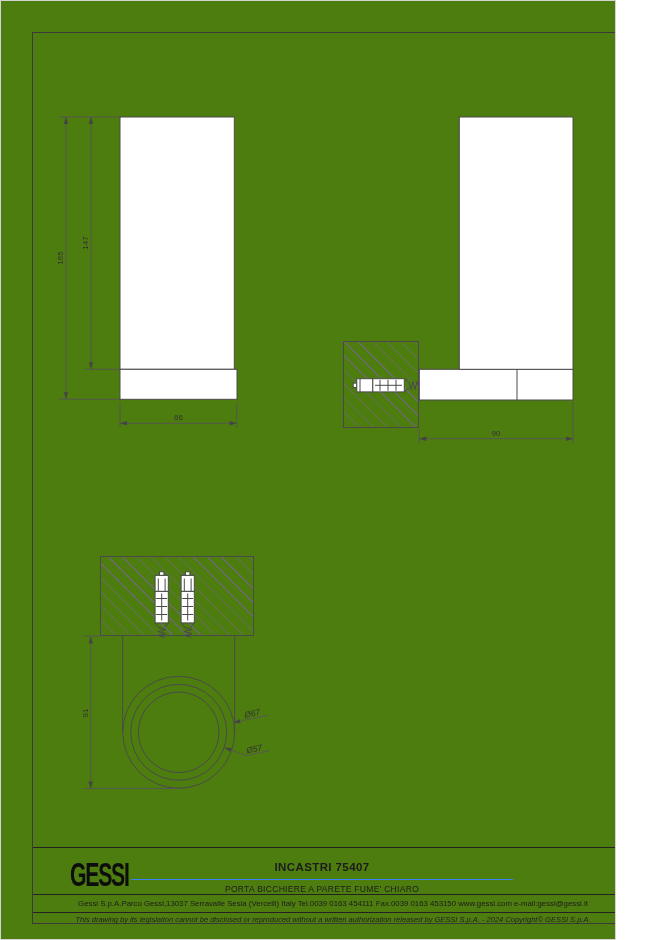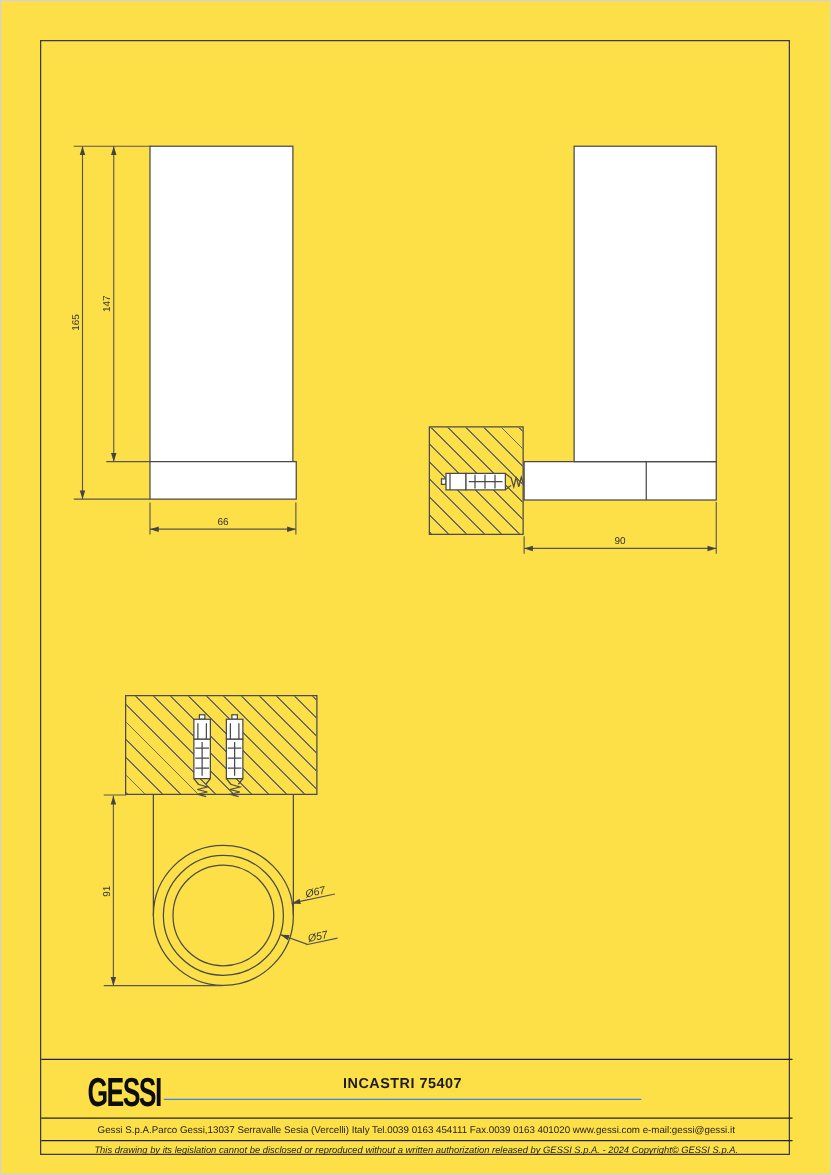--- a/index.html
+++ b/index.html
@@ -1,16 +1,16 @@
 <!DOCTYPE html>
 <html><head>
 <meta charset="utf-8">
 <style>
   html,body{margin:0;padding:0;background:#fff;}
-  .page{position:relative;width:665px;height:940px;background:#fde047;border:1px solid #d3d3d3;box-sizing:border-box;
+  .page{position:relative;width:616px;height:940px;background:#4d7c0f;border:1px solid #d3d3d3;box-sizing:border-box;
         font-family:"Liberation Sans",sans-serif;overflow:hidden;}
   .frame{position:absolute;left:31px;top:31px;width:600px;height:892px;border:1.5px solid #3a3a3a;box-sizing:border-box;}
   .hatch{position:absolute;border:1px solid #4a4a4a;box-sizing:border-box;
          background:repeating-linear-gradient(45deg,#6b6b6b 0px,#6b6b6b 1px,transparent 1px,transparent 10px);}
   .hatch-side{left:341.7px;top:340px;width:76.6px;height:86.7px;}
   .hatch-bottom{left:99.3px;top:555px;width:154px;height:80px;}
   svg.overlay{position:absolute;left:0;top:0;}
   svg.overlay text{font-family:"Liberation Sans",sans-serif;font-size:8px;fill:#333;}
   svg.overlay .dia{font-style:italic;font-size:8.5px;}
   .geom{stroke:#4a4a4a;stroke-width:1;fill:none;}
@@ -170,18 +170,19 @@
         <text class="dia" x="246" y="752.5" transform="rotate(-12 246 752.5)">Ø57</text>
       </g>
     </g>
   </svg>
 
   <div class="tblock">
     <div class="trow-main">
       <div class="logo">GESSI</div>
       <div class="titlecell">
         <div class="t1">INCASTRI 75407</div>
+        <div class="t2">PORTA BICCHIERE A PARETE FUME' CHIARO</div>
       </div>
     </div>
-    <div class="trow-addr">Gessi S.p.A.Parco Gessi,13037 Serravalle Sesia (Vercelli) Italy Tel.0039 0163 454111 Fax.0039 0163 401020 www.gessi.com e-mail:gessi@gessi.it</div>
+    <div class="trow-addr">Gessi S.p.A.Parco Gessi,13037 Serravalle Sesia (Vercelli) Italy Tel.0039 0163 454111 Fax.0039 0163 453150 www.gessi.com e-mail:gessi@gessi.it</div>
     <div class="trow-legal">This drawing by its legislation cannot be disclosed or reproduced without a written authorization released by GESSI S.p.A. - 2024 Copyright© GESSI S.p.A.</div>
   </div>
 </div>
 
 </body></html>

